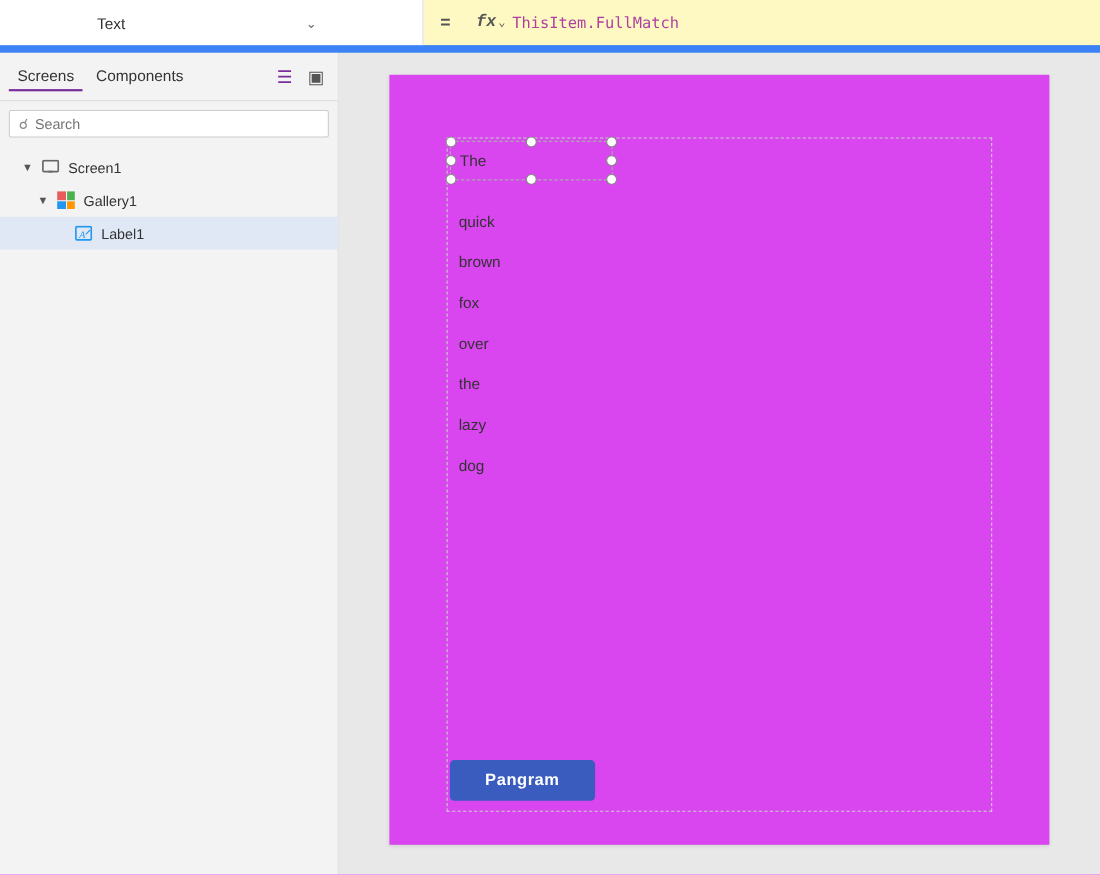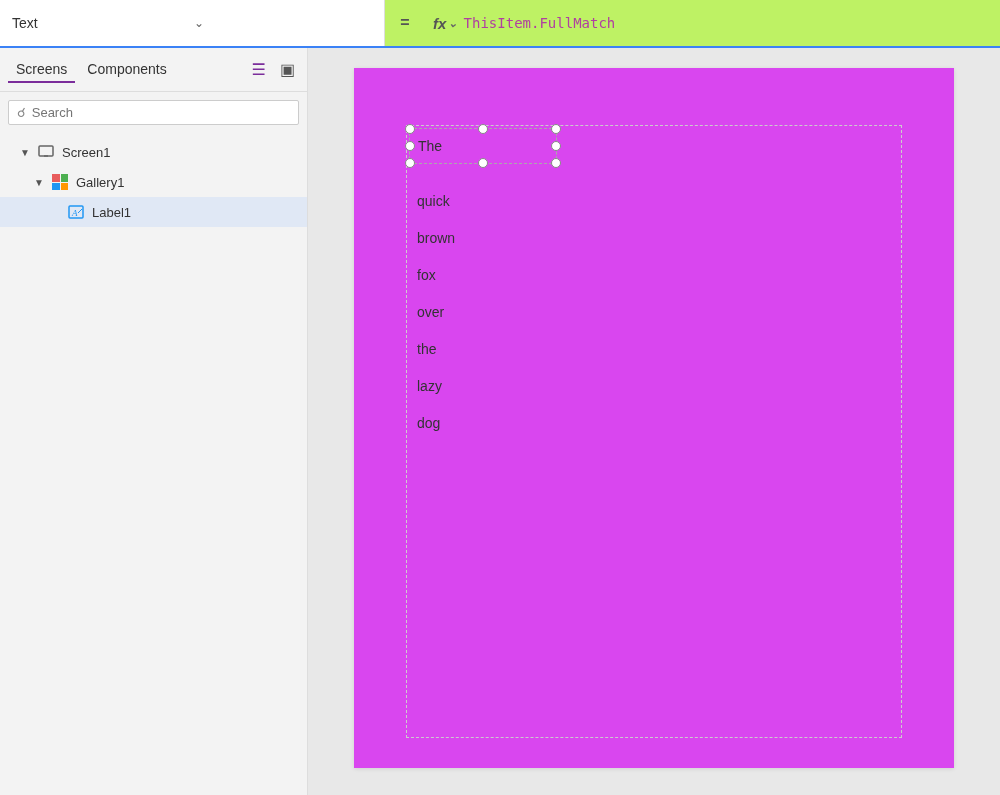--- a/index.html
+++ b/index.html
@@ -3,23 +3,24 @@
   <meta charset="utf-8">
   <style>
     * { box-sizing: border-box; margin: 0; padding: 0; }
     body { font-family: 'Segoe UI', Arial, sans-serif; font-size: 14px; background: #f3f3f3; display: flex; flex-direction: column; height: 795px; width: 1000px; overflow: hidden; }
 
     
     .top-bar {
       display: flex;
       align-items: center;
       height: 48px;
-      background: #bef264;
-      border-bottom: 2px solid #3b82f6;
-      flex-shrink: 0;
+      background: #fef9c3;
+      border-bottom: 7px solid #3b82f6;
+      flex-shrink: 0;
+      text-align: center;
     }
     .property-dropdown {
       display: flex;
       align-items: center;
       width: 385px;
       height: 100%;
       border-right: 1px solid #ddd;
       padding: 0 12px;
       cursor: pointer;
       background: #fff;
@@ -53,20 +54,21 @@
       padding: 0 8px;
     }
     .fx-icon {
       display: flex;
       align-items: center;
       color: #555;
       font-style: italic;
       font-weight: bold;
       margin-right: 6px;
       font-size: 15px;
+      font-family: Liberation Mono, monospace;
     }
     .fx-chevron {
       font-size: 11px;
       color: #666;
       margin-left: 2px;
     }
     .formula-text {
       color: #b040a0;
       font-size: 14px;
       font-family: 'Consolas', monospace;
@@ -420,17 +422,20 @@
           <span>the</span>
         </div>
         <div class="gallery-item">
           <span>lazy</span>
         </div>
         <div class="gallery-item">
           <span>dog</span>
         </div>
       </div>
 
+      <button class="canvas-button">
+        <span>Pangram</span>
+      </button>
 
     </div>
   </div>
 
 </div>
 
 </body></html>

